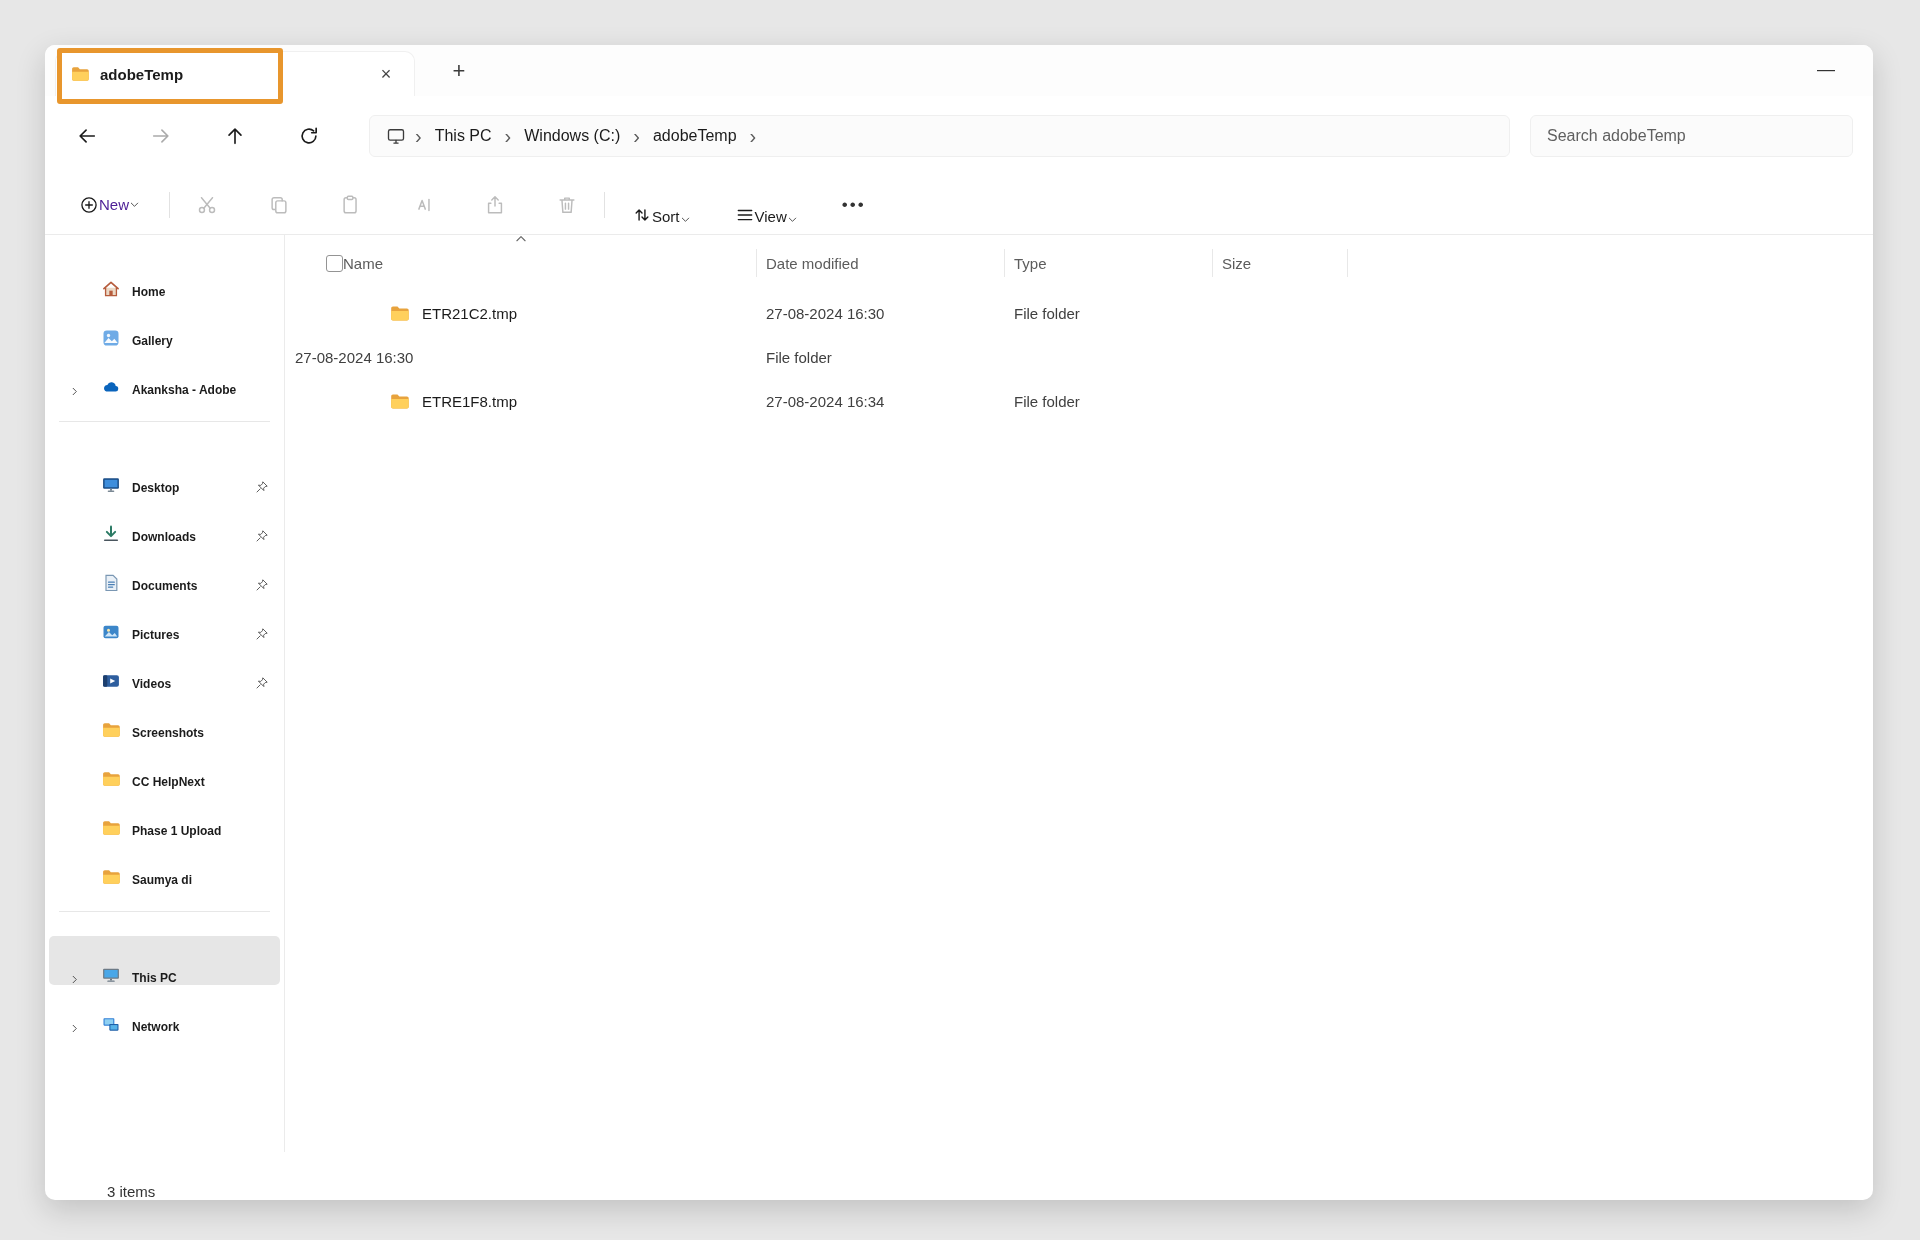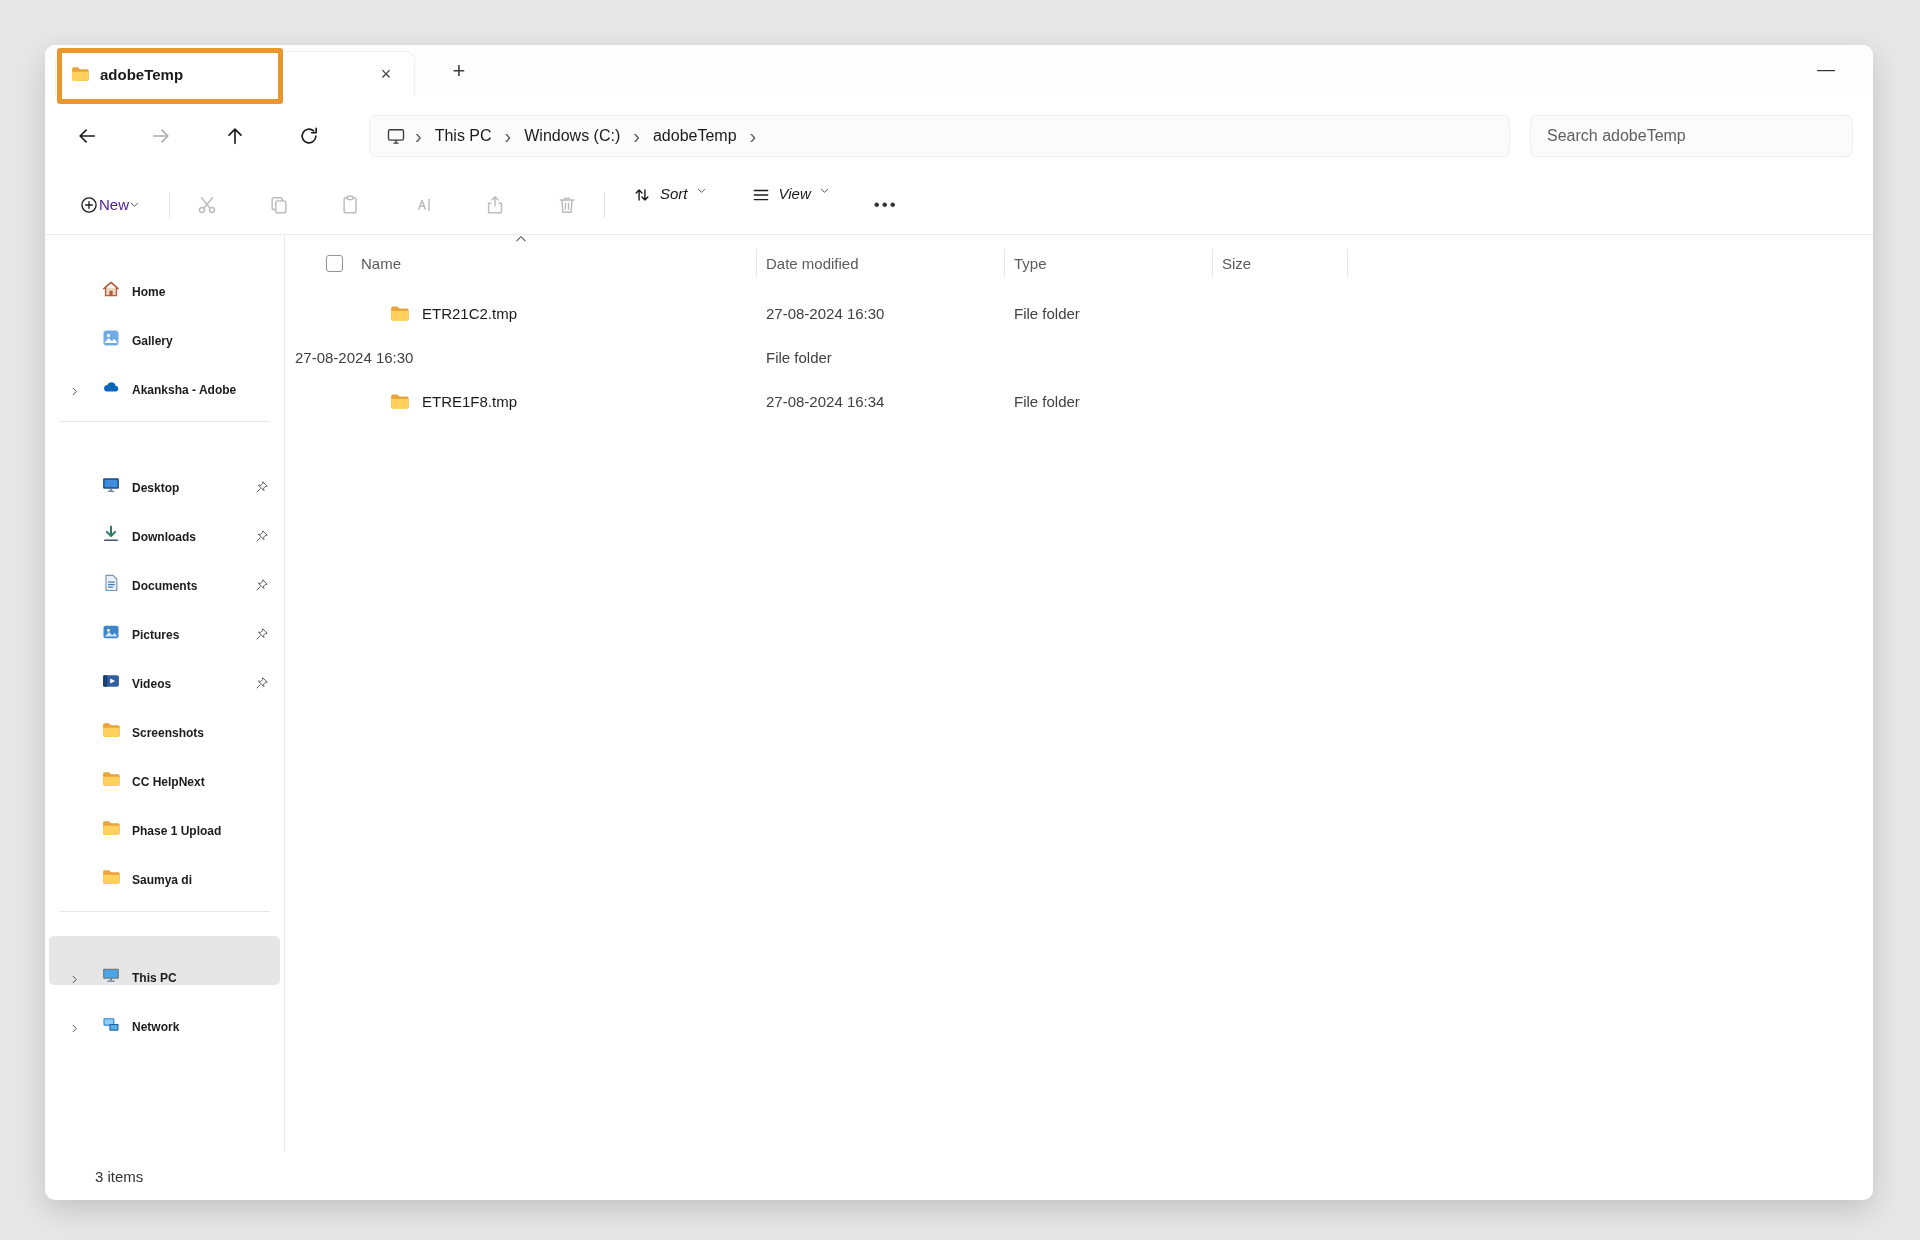--- a/index.html
+++ b/index.html
@@ -78,22 +78,22 @@
     display:flex;align-items:center;padding:0 14px;height:40px;
     border-radius:6px;font-size:15px;color:#4c1d95;
   }
   .tb-divider{width:1px;height:26px;background:#e2e2e2;margin:0 15px;flex:none;}
   .tb-group{display:flex;align-items:center;gap:28px;}
   .tb-icon-btn{
     width:44px;height:40px;display:flex;align-items:center;justify-content:center;
     border-radius:6px;flex:none;
   }
   .tb-drop{
-    display:flex;align-items:flex-start;gap:8px;height:40px;padding:0 12px;
-    border-radius:6px;font-size:15px;color:#1b1b1b;flex:none;font-style:italic;
+    display:flex;align-items:flex-end;gap:0;height:40px;padding:0 12px;
+    border-radius:6px;font-size:15px;color:#1b1b1b;flex:none;
   }
   .tb-more{
     margin-left:22px;font-size:17px;letter-spacing:2px;color:#333;
     width:44px;height:40px;display:flex;align-items:center;justify-content:center;border-radius:6px;
   }
   
   .sidebar{
     position:absolute;top:190px;left:0;width:240px;bottom:48px;
     border-right:1px solid #ebebeb;padding-top:15px;box-sizing:border-box;overflow:hidden;
   }
@@ -114,35 +114,35 @@
   .cols{
     display:grid;grid-template-columns:471px 248px 208px 135px;
     height:40px;margin-top:8px;align-items:center;color:#5c5c5c;font-size:15px;
   }
   .hc{border-right:1px solid #e8e8e8;height:28px;display:flex;align-items:center;}
   .hc1{padding-left:40px;}
   .hdr-check{
     width:17px;height:17px;border:1.5px solid #949494;border-radius:3px;
     box-sizing:border-box;flex:none;background:#fff;
   }
-  .hc1 .hc-label{margin-left:18px;}
+  .hc1 .hc-label{margin-left:0;}
   .hc-pad{padding-left:9px;}
   .rows{margin-top:8px;}
   .file-row{
     display:grid;grid-template-columns:471px 248px 208px 135px;
     height:44px;align-items:center;font-size:15px;border-radius:4px;
   }
   .cell-name{display:flex;align-items:center;padding-left:55px;color:#1b1b1b;margin-left:48px;}
   .row-ic{width:21px;height:21px;flex:none;display:flex;}
   .cell-name .fname{margin-left:12px;}
   .cell-dim{color:#404040;padding-left:9px;}
   
   .statusbar{
-    position:absolute;left:0;bottom:0;height:48px;right:0;
-    display:flex;align-items:center;padding-left:50px;font-size:15px;color:#333;
+    position:absolute;left:12px;bottom:0;height:48px;right:0;
+    display:flex;align-items:flex-end;padding-left:50px;font-size:15px;color:#333;
   }
   svg{display:block;}
 </style>
 </head>
 <body>
 
 <div class="window">
 
   <div class="tabbar">
     <div class="tab">

